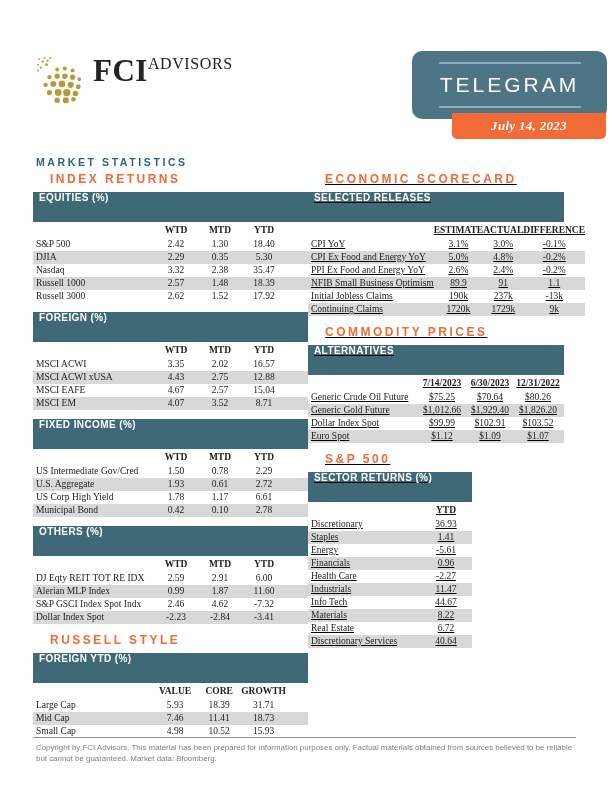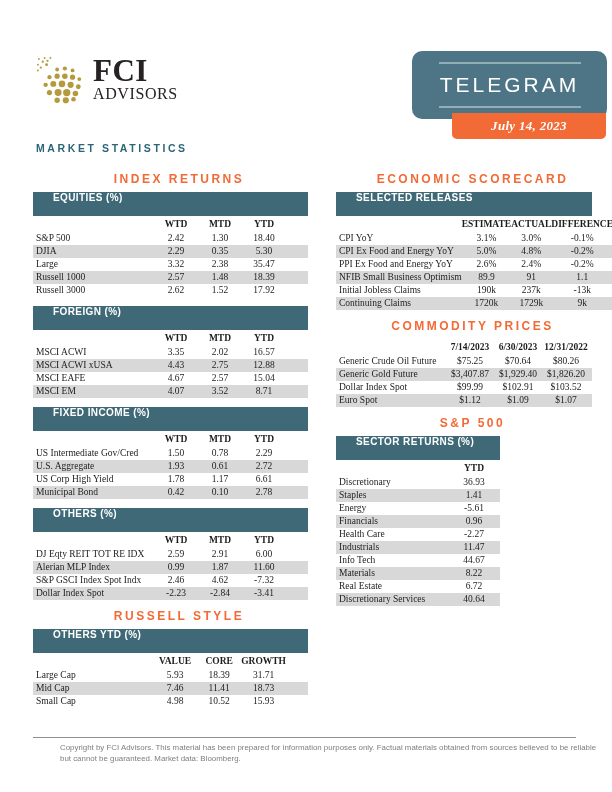--- a/index.html
+++ b/index.html
@@ -1,67 +1,67 @@
 <!DOCTYPE html>
 <html style="--orange: #f26a35; --teal: #3f6977; --badge: #4d7585; --badge-line: #93adb6; --teal-text: #2b6577; --stripe: #d8d8d8; --ink: #1d1d1b;"><head>
 <meta charset="utf-8">
 <style>
   html,body{margin:0;padding:0;background:#fff;}
   .page{position:relative;width:612px;height:792px;background:#ffffff;overflow:hidden;
         font-family:"Liberation Sans",sans-serif;}
 
   
   .logo{position:absolute;left:36px;top:56px;display:flex;align-items:flex-start;gap:7px;}
-  .logo-text{display:flex;flex-direction:column;}
+  .logo-text{display:flex;}
   .logo-fci{font:700 31px/30px "Liberation Serif",serif;color:#262122;letter-spacing:.5px;}
   .logo-adv{font:400 16px/16px "Liberation Serif",serif;color:#262122;letter-spacing:.6px;margin-top:0;}
 
   .badge{position:absolute;left:412px;top:51px;width:195px;height:68px;background:var(--badge);
          border-radius:10px;display:flex;flex-direction:column;justify-content:space-between;
          padding:11px 0;box-sizing:border-box;}
   .badge-line{width:142px;height:2px;background:var(--badge-line);margin:0 auto;}
   .badge-title{color:#fff;font:400 21px "Liberation Sans",sans-serif;letter-spacing:3px;text-align:center;}
 
   .ribbon{position:absolute;left:452px;top:113px;width:154px;height:26px;background:var(--orange);
           border-radius:0 0 5px 5px;display:flex;align-items:center;justify-content:center;}
   .ribbon-date{color:#fff;font:700 italic 13px "Liberation Serif",serif;letter-spacing:.3px;}
 
-  .subtitle{position:absolute;left:36px;top:142px;font:700 10.5px "Liberation Sans",sans-serif;
+  .subtitle{position:absolute;left:36px;top:156px;font:700 10.5px "Liberation Sans",sans-serif;
             color:var(--teal-text);letter-spacing:2.6px;}
 
   
   .col{position:absolute;top:172px;}
   .col.left{left:33px;width:275px;}
-  .col.right{left:336px;width:256px;}
+  .col.right{left:308px;width:256px;text-decoration:underline;}
   [data-section]:not(:first-child){margin-top:4px;}
 
   .sec-title{font:700 12px "Liberation Sans",sans-serif;color:var(--orange);
-             letter-spacing:2.5px;margin:0 0 6px 17px;white-space:nowrap;text-align:center;}
+             letter-spacing:2.5px;margin:0 0 6px 17px;white-space:nowrap;}
   .tbl{margin-bottom:9px;}
   .tbl.narrow{width:164px;}
-  .tbl-bar{height:24px;line-height:15px;background:var(--teal);color:#fff;
-           font:700 10px "Liberation Sans",sans-serif;letter-spacing:.4px;padding-left:20px;}
+  .tbl-bar{height:30px;line-height:15px;background:var(--teal);color:#fff;
+           font:700 10px "Liberation Sans",sans-serif;letter-spacing:.4px;padding-left:6px;}
 
   .grid{width:100%;border-collapse:collapse;table-layout:auto;}
   .grid thead th{font:700 9.5px "Liberation Serif",serif;color:var(--ink);height:16px;
                  vertical-align:middle;padding:0;}
   .grid td{font:400 9.5px "Liberation Serif",serif;color:var(--ink);height:13px;
            line-height:13px;padding:0;}
   .grid th.label{width:auto;}
   .grid td.label{text-align:left;padding-left:3px;white-space:nowrap;}
   .grid th.val,.grid td.val{width:44px;text-align:center;white-space:nowrap;}
   .col.right .grid th.val,.col.right .grid td.val{width:48px;}
   .col.left .grid th.sp,.col.left .grid td.sp{width:22px;padding:0;}
   .col.right .grid th.sp,.col.right .grid td.sp{width:2px;padding:0;}
   .grid tbody tr:nth-child(even){background:var(--stripe);}
 
   
   .footer-rule{position:absolute;left:33px;top:737px;width:543px;height:1px;background:#8f8f8f;}
   .footer-text{position:absolute;left:36px;top:742px;width:543px;
-               font:400 7.9px/11px "Liberation Sans",sans-serif;color:#7e7e7e;margin-left:24px;}
+               font:400 7.9px/11px "Liberation Sans",sans-serif;color:#7e7e7e;}
 </style>
 </head>
 <body>
 
 <div class="page">
 
   <div class="logo">
     <svg width="50" height="50" viewBox="0 0 52 52">
       <g fill="#b59a3d">
         <circle cx="3" cy="3" r="1"></circle>
@@ -136,21 +136,21 @@
                 <td class="sp"></td>
               </tr>
               <tr>
                 <td class="label">DJIA</td>
                 <td class="val">2.29</td>
                 <td class="val">0.35</td>
                 <td class="val">5.30</td>
                 <td class="sp"></td>
               </tr>
               <tr>
-                <td class="label">Large</td>
+                <td class="label">Nasdaq</td>
                 <td class="val">3.32</td>
                 <td class="val">2.38</td>
                 <td class="val">35.47</td>
                 <td class="sp"></td>
               </tr>
               <tr>
                 <td class="label">Russell 1000</td>
                 <td class="val">2.57</td>
                 <td class="val">1.48</td>
                 <td class="val">18.39</td>
@@ -295,21 +295,21 @@
                 <td class="val">-3.41</td>
                 <td class="sp"></td>
               </tr>
             </tbody>
           </table>
         </div>
       </div>
     <div data-section="russell_style">
         <div class="sec-title">RUSSELL STYLE</div>
         <div class="tbl">
-          <div class="tbl-bar">OTHERS YTD (%)</div>
+          <div class="tbl-bar">FOREIGN YTD (%)</div>
           <table class="grid">
             <thead>
               <tr>
                 <th class="label"></th>
                 <th class="val">VALUE</th>
                 <th class="val">CORE</th>
                 <th class="val">GROWTH</th>
                 <th class="sp"></th>
               </tr>
             </thead>
@@ -398,41 +398,42 @@
                 <td class="val">9k</td>
                 <td class="sp"></td>
               </tr>
             </tbody>
           </table>
         </div>
       </div>
     <div data-section="commodity_prices">
         <div class="sec-title">COMMODITY PRICES</div>
         <div class="tbl">
+          <div class="tbl-bar">ALTERNATIVES</div>
           <table class="grid">
             <thead>
               <tr>
                 <th class="label"></th>
                 <th class="val">7/14/2023</th>
                 <th class="val">6/30/2023</th>
                 <th class="val">12/31/2022</th>
                 <th class="sp"></th>
               </tr>
             </thead>
             <tbody>
               <tr>
                 <td class="label">Generic Crude Oil Future</td>
                 <td class="val">$75.25</td>
                 <td class="val">$70.64</td>
                 <td class="val">$80.26</td>
                 <td class="sp"></td>
               </tr>
               <tr>
                 <td class="label">Generic Gold Future</td>
-                <td class="val">$3,407.87</td>
+                <td class="val">$1,012.66</td>
                 <td class="val">$1,929.40</td>
                 <td class="val">$1,826.20</td>
                 <td class="sp"></td>
               </tr>
               <tr>
                 <td class="label">Dollar Index Spot</td>
                 <td class="val">$99.99</td>
                 <td class="val">$102.91</td>
                 <td class="val">$103.52</td>
                 <td class="sp"></td>

